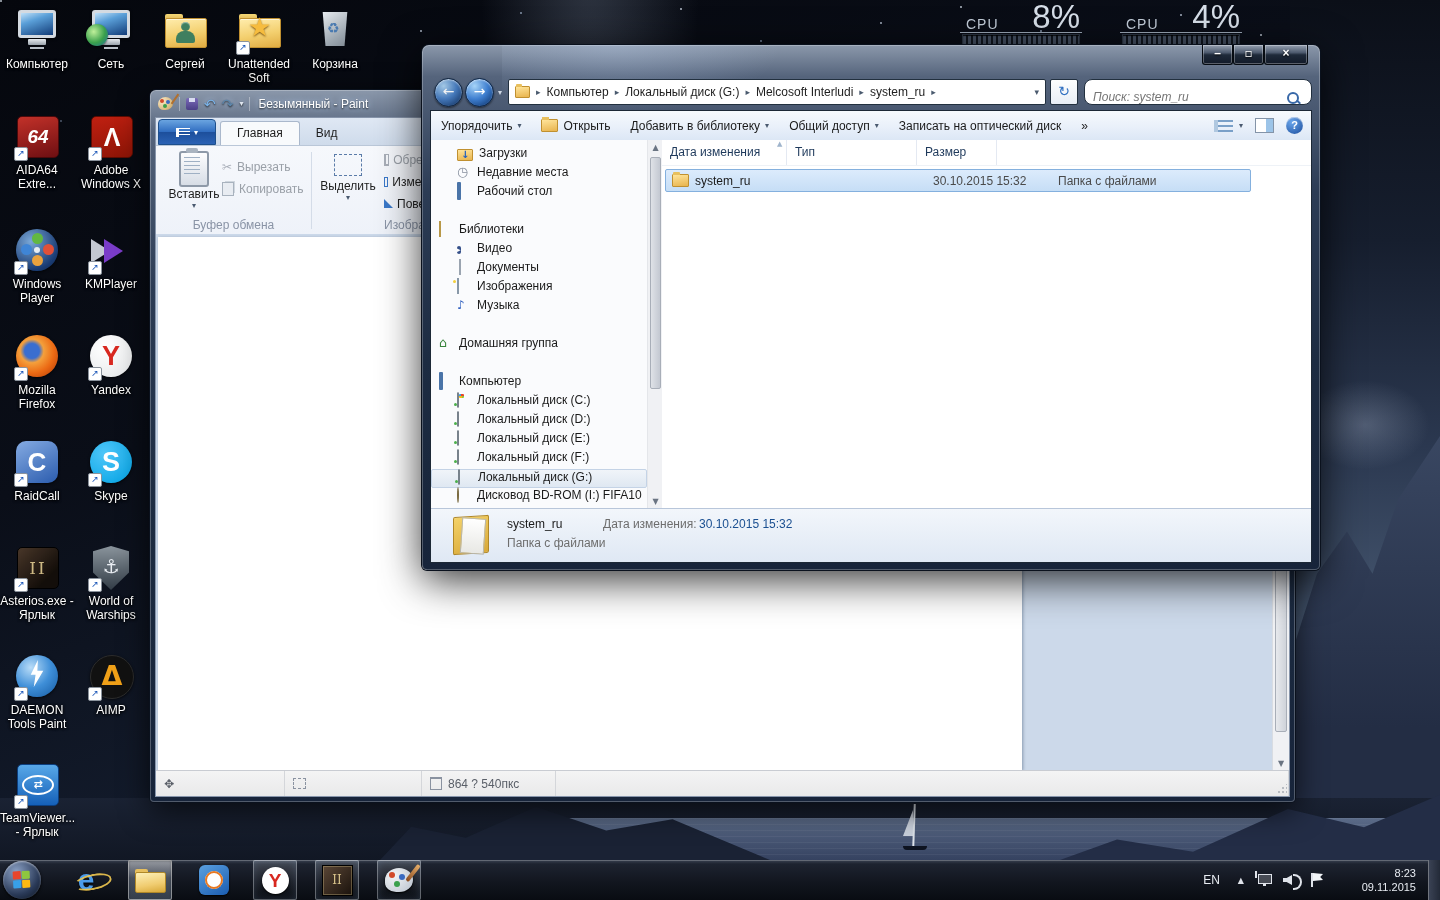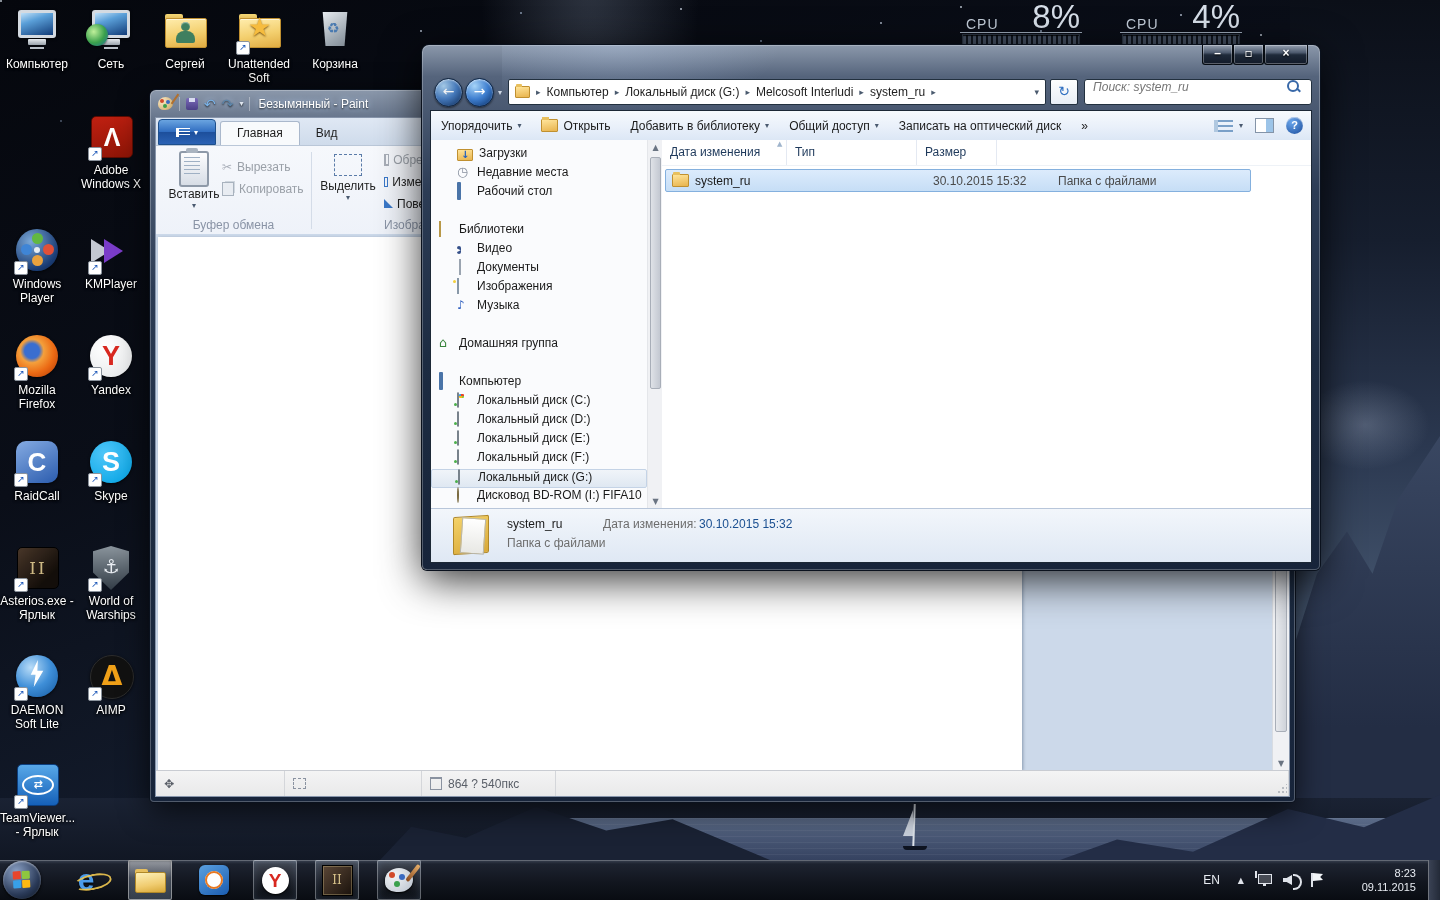--- a/index.html
+++ b/index.html
@@ -185,21 +185,21 @@
   .orb.back{filter:saturate(.85) brightness(.95);margin-left:4px;}
   .nav-dd{color:#cfd8e4;font-size:8px;margin:0 6px 0 2px;cursor:pointer;}
   .crumbbar{position:relative;height:24px;flex:0 0 536px;background:#fff;border:1px solid #22303f;border-radius:2px;display:flex;align-items:center;overflow:hidden;}
   .f13{width:13px;height:10px;margin:0 4px 0 6px;background:linear-gradient(170deg,#ffe49a,#e8b44e);border:1px solid #c09030;border-radius:1px;position:relative;}
   .f13::before{content:"";position:absolute;left:0;top:-3px;width:6px;height:3px;background:#e8c05e;border-radius:1px 1px 0 0;}
   .crumb{padding:0 4px;color:#1e1e1e;white-space:nowrap;cursor:pointer;}
   .csep{color:#4a5a6e;font-size:9px;padding:0 2px;font-family:"DejaVu Sans",sans-serif;}
   .crumb-dd{position:absolute;right:6px;color:#4a5a6e;font-size:9px;cursor:pointer;}
   .refresh{width:26px;height:24px;margin-left:4px;background:linear-gradient(#fdfefe,#e8eef6);border:1px solid #22303f;border-radius:2px;
     text-align:center;line-height:22px;color:#2f6fc0;font-size:14px;cursor:pointer;font-family:"DejaVu Sans",sans-serif;}
-  .search{position:relative;height:24px;margin-left:6px;flex:1;background:#fff;border:1px solid #22303f;border-radius:3px;display:flex;align-items:flex-start;}
+  .search{position:relative;height:24px;margin-left:6px;flex:1;background:#fff;border:1px solid #22303f;border-radius:8px;display:flex;align-items:flex-end;}
   .search input{flex:1;border:none;outline:none;background:transparent;font:italic 12px "Liberation Sans",sans-serif;color:#8a8f98;padding:0 8px;}
   .mag{width:8px;height:8px;border:2px solid #3868a8;border-radius:50%;margin-right:12px;position:relative;cursor:pointer;}
   .mag::after{content:"";position:absolute;left:7px;top:7px;width:5px;height:2px;background:#3868a8;transform:rotate(45deg);}
   .exp-client{position:absolute;left:8px;right:8px;top:65px;bottom:7px;background:#fff;border:1px solid #1c2836;overflow:hidden;}
   .toolbar{position:relative;height:29px;background:linear-gradient(180deg,#f6fafd 0%,#e9f0fa 55%,#dce7f5 100%);border-bottom:1px solid #c5d2e2;
     display:flex;align-items:center;color:#1a1a1a;}
   .tbtn{display:flex;align-items:center;gap:5px;padding:0 10px;height:100%;cursor:pointer;white-space:nowrap;}
   .tbtn .dd{font-size:8px;color:#4a5a70;}
   .tb-folder{width:15px;height:11px;background:linear-gradient(170deg,#ffe49a,#e8b44e);border:1px solid #c09030;border-radius:1px;position:relative;}
   .tb-folder::before{content:"";position:absolute;left:0;top:-3px;width:7px;height:3px;background:#e8c05e;}
@@ -361,20 +361,27 @@
       </div>
     <div class="dlabel">Unattended Soft</div>
     </div>
   <div class="cell c5 r1">
     <div class="dicon ico-bin">
         <span class="bin"></span>
       </div>
     <div class="dlabel">Корзина</div>
     </div>
 
+  <div class="cell c1 r2">
+    <div class="dicon ico-aida">
+        <span class="box40">64</span>
+        <span class="sc-arrow"></span>
+      </div>
+    <div class="dlabel">AIDA64 Extre...</div>
+    </div>
   <div class="cell c2 r2">
     <div class="dicon ico-adobe">
         <span class="box40">Λ</span>
         <span class="sc-arrow"></span>
       </div>
     <div class="dlabel">Adobe Windows X</div>
     </div>
 
   <div class="cell c1 r3">
     <div class="dicon ico-wmp">
@@ -441,21 +448,21 @@
       </div>
     <div class="dlabel">World of Warships</div>
     </div>
 
   <div class="cell c1 r7">
     <div class="dicon ico-daemon">
         <span class="circ"></span>
         <span class="bolt"></span>
         <span class="sc-arrow"></span>
       </div>
-    <div class="dlabel">DAEMON Soft Lite</div>
+    <div class="dlabel">DAEMON Tools Paint</div>
     </div>
   <div class="cell c2 r7">
     <div class="dicon ico-aimp">
         <span class="circ glyph">Δ</span>
         <span class="sc-arrow"></span>
       </div>
     <div class="dlabel">AIMP</div>
     </div>
 
   <div class="cell c1 r8">

